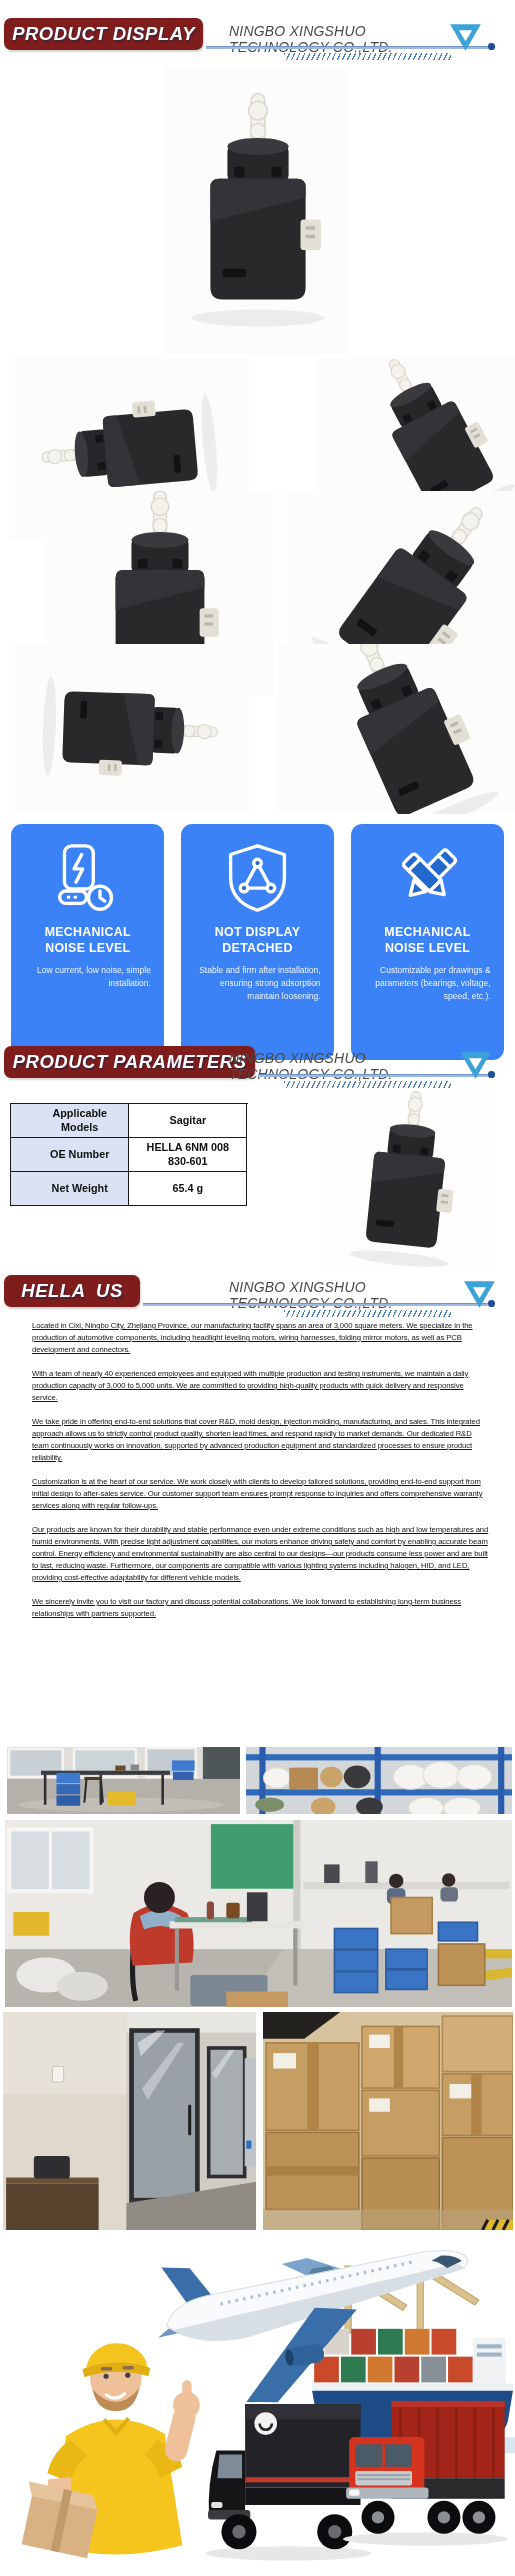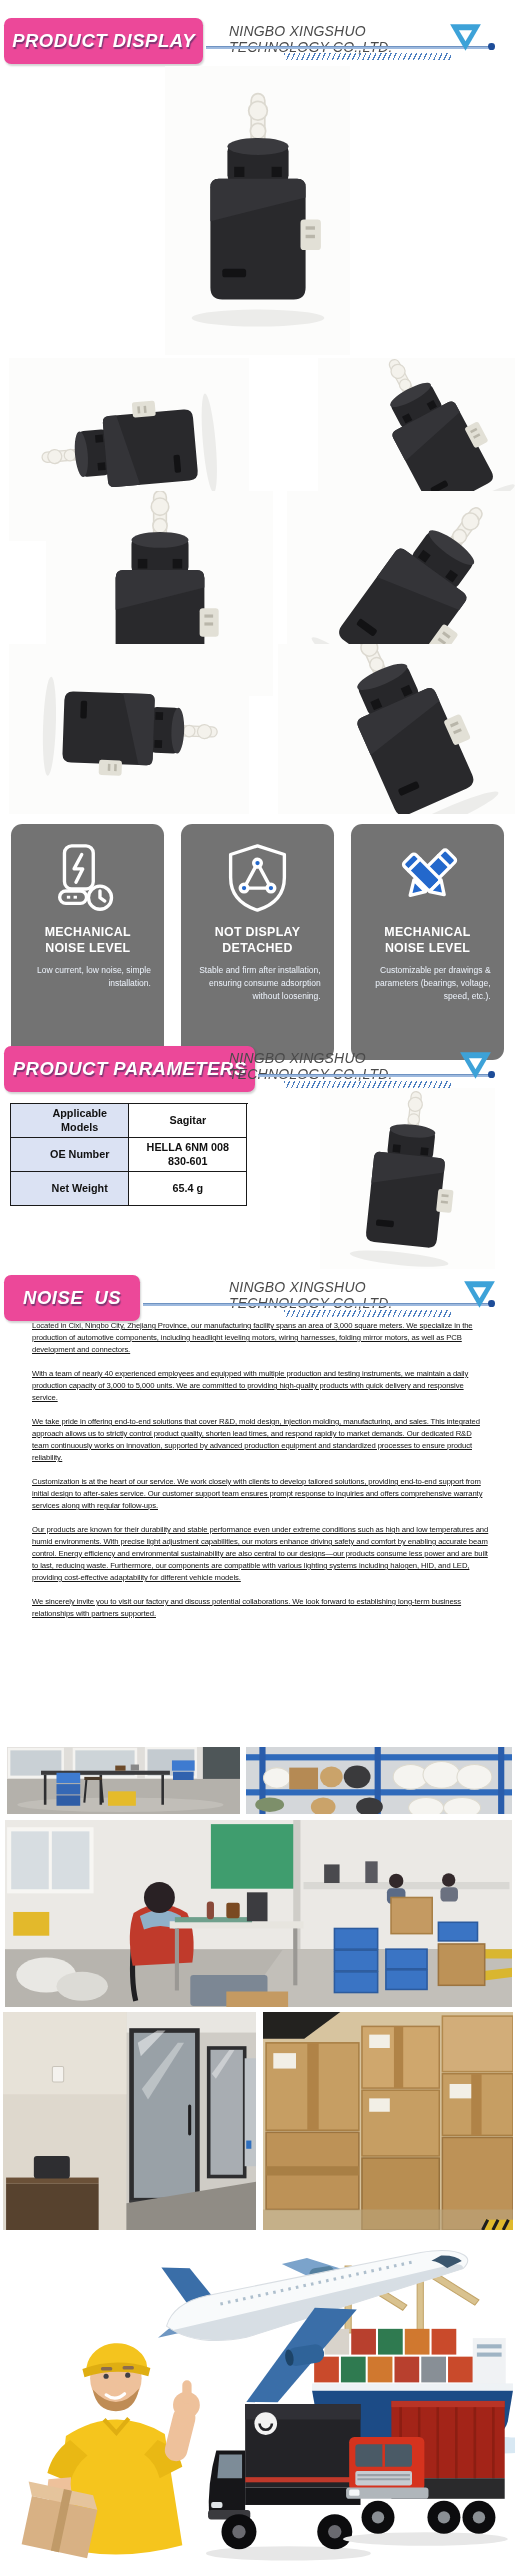--- a/index.html
+++ b/index.html
@@ -1,21 +1,21 @@
 <!DOCTYPE html>
 <html style="font-size:8.2px"><head>
 <meta charset="utf-8">
 <style>
   html,body{margin:0;padding:0;background:#ffffff;}
   #page{position:relative;width:515px;height:2670px;margin:0 auto;background:#fff;
         font-family:"Liberation Sans",sans-serif;overflow:hidden;}
 
   
   .sec-banner{position:absolute;left:0;width:515px;height:63px;}
-  .sb-rect{position:absolute;left:4.1px;top:7.7px;height:46px;background:#ec4899;border-radius:7.2px;
+  .sb-rect{position:absolute;left:4.1px;top:7.7px;height:32px;background:#7f1d1d;border-radius:7.2px;
            display:flex;align-items:center;justify-content:center;box-shadow:1px 1.5px 2.1px rgba(0,0,0,.18);}
   .sb-title{color:#fff;font-style:italic;font-weight:800;font-size:18.5px;letter-spacing:0.5px;
             white-space:pre;text-shadow:1px 1.5px 1px rgba(15,35,75,.5);padding:0 8.2px;}
   .sb-company{position:absolute;top:12.4px;left:229px;width:227px;
               font-style:italic;color:#4a4a4a;font-size:14px;letter-spacing:0.2px;}
   .sb-line{position:absolute;top:36px;height:1.5px;background:#9db9de;border-top:0.5px solid #6f93c2;}
   .sb-slashes{position:absolute;top:43px;left:284px;width:167px;height:7.2px;
               background:repeating-linear-gradient(115deg,#4d7fc0 0,#4d7fc0 1.2px,transparent 1.2px,transparent 4.6px);}
   .sb-tri{position:absolute;top:13px;width:33px;height:29px;}
   .sb-dot{position:absolute;top:33px;left:488px;width:6.7px;height:6.7px;border-radius:50%;background:#1e4d99;}
@@ -39,21 +39,21 @@
   .ph-hero svg{width:170px;height:270px}
   .ph-r2l svg{width:129px;height:178px;transform:rotate(-95deg)}
   .ph-r2r svg{width:129px;height:178px;transform:rotate(-28deg) translate(20.6px,-3.1px)}
   .ph-r3l svg{width:160px;height:222px;transform:translateY(6.2px)}
   .ph-r3r svg{width:155px;height:215px;transform:rotate(36deg) translate(13.4px,-8.2px)}
   .ph-r4l svg{width:129px;height:178px;transform:rotate(92deg)}
   .ph-r4r svg{width:155px;height:212px;transform:rotate(-24deg) translate(8.2px,4.1px)}
 
   
   #features{position:absolute;top:824px;left:0;width:515px;height:201px;}
-  .card{position:absolute;top:0;width:153px;height:236px;background:#737373;border-radius:11.3px;
+  .card{position:absolute;top:0;width:153px;height:236px;background:#3b82f6;border-radius:11.3px;
         color:#fff;text-align:center;}
   .card-1{left:11.3px}.card-2{left:181px}.card-3{left:351px}
   .card .cicon{margin-top:17.5px;height:73px;display:flex;align-items:center;justify-content:center;}
   .card h3{margin:9.3px 18.5px 0;font-size:12.4px;line-height:1.3;font-weight:700;letter-spacing:0.3px;}
   .card p{margin:8.2px 13.4px 0;font-size:8.5px;line-height:1.5;text-align:right;color:#eef4fd;}
 
   
   #params-table{position:absolute;left:10.3px;top:1103px;width:237px;
                 border-top:0.5px solid #1a1a1a;border-left:0.5px solid #1a1a1a;}
   .trow{display:flex;}
@@ -181,21 +181,21 @@
       <div class="cicon">
         <svg width="77" height="72" viewBox="0 0 160 150" fill="none" stroke="#fff" stroke-width="7" stroke-linecap="round" stroke-linejoin="round">
           <path d="M80 8 L136 26 V74 C136 112 112 132 80 142 C48 132 24 112 24 74 V26 Z"></path>
           <path d="M80 44 L108 96 H52 Z"></path>
           <circle cx="80" cy="44" r="8" fill="#2368cc"></circle>
           <circle cx="108" cy="96" r="8" fill="#2368cc"></circle>
           <circle cx="52" cy="96" r="8" fill="#2368cc"></circle>
         </svg>
       </div>
       <h3>NOT DISPLAY DETACHED</h3>
-      <p>Stable and firm after installation, ensuring consume adsorption without loosening.</p>
+      <p>Stable and firm after installation, ensuring strong adsorption maintain loosening.</p>
     </div>
     <div class="card card-3">
       <div class="cicon">
         <svg width="77" height="72" viewBox="0 0 160 150" fill="#2368cc" stroke="#fff" stroke-width="7" stroke-linecap="round" stroke-linejoin="round">
           <g transform="rotate(45 80 75)">
             <rect x="63" y="6" width="34" height="92" rx="6"></rect>
             <path d="M63 98 L80 126 L97 98 Z"></path>
             <line x1="63" y1="26" x2="97" y2="26"></line>
           </g>
           <g transform="rotate(-45 80 75)">
@@ -240,21 +240,21 @@
   </div>
   <div id="param-photo">
     <svg viewBox="0 0 200 280">
         <use href="#motorSym"></use>
       </svg>
   </div>
 
   <div class="sec-banner b3" style="top:1267px">
     <div class="sb-line"></div>
     <div class="sb-rect">
-      <span class="sb-title">NOISE  US</span>
+      <span class="sb-title">HELLA  US</span>
     </div>
     <div class="sb-company">NINGBO XINGSHUO TECHNOLOGY CO.,LTD.</div>
     <div class="sb-slashes"></div>
     <svg class="sb-tri" viewBox="0 0 60 52">
       <path d="M2 2 L58 2 L30 50 Z" fill="#3da2d8"></path>
         <path d="M18 13 L42 13 L30 33 Z" fill="#fff"></path>
     </svg>
     <div class="sb-dot"></div>
   </div>
 

